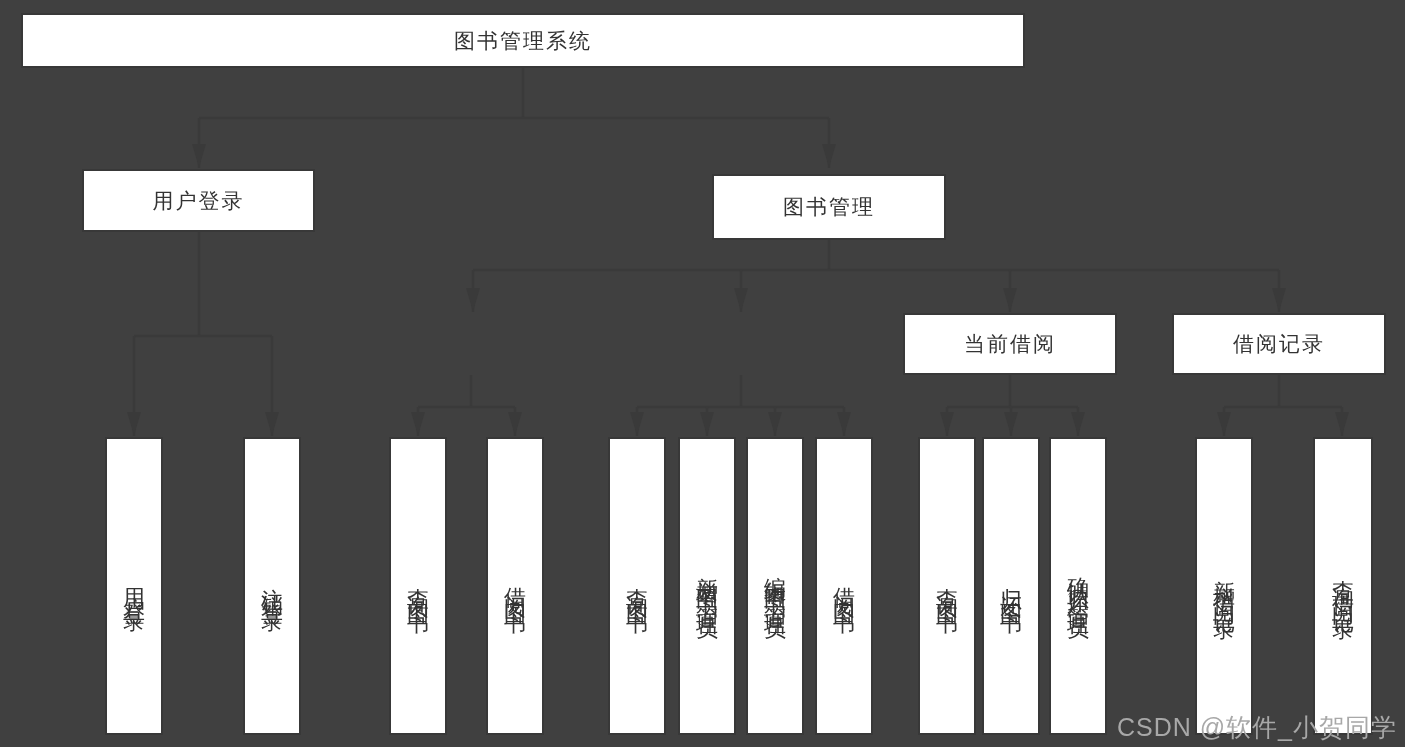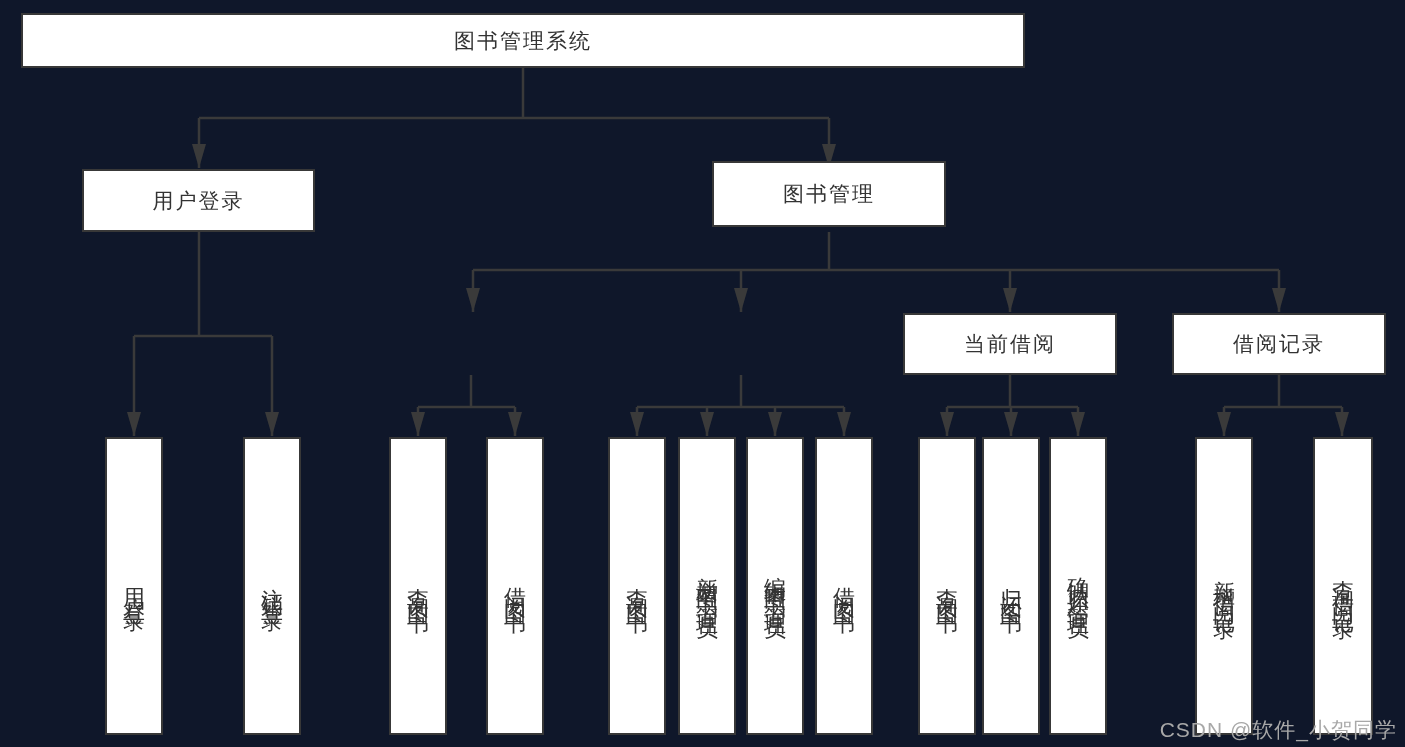--- a/index.html
+++ b/index.html
@@ -1,20 +1,20 @@
 <!DOCTYPE html>
 <html><head>
 <meta charset="utf-8">
 <style>
   html, body { margin: 0; padding: 0; background: #ffffff; }
   .stage {
     position: relative;
     width: 1405px;
     height: 747px;
-    background: #0f172a;
+    background: #404040;
     font-family: "Liberation Sans", sans-serif;
     color: #333333;
     overflow: hidden;
   }
   svg.connectors {
     position: absolute;
     left: 0; top: 0;
     width: 1405px; height: 747px;
   }
   .node {
@@ -36,21 +36,21 @@
     font-size: 22px;
     letter-spacing: 8px;
     white-space: normal;
     line-height: 1;
   }
   .node.leaf.long { letter-spacing: 6px; }
   .watermark {
     position: absolute;
     right: 8px;
     bottom: 3px;
-    font-size: 21px;
+    font-size: 25px;
     color: #a8a8a8;
     letter-spacing: 1px;
     z-index: 5;
   }
 </style>
 </head>
 <body>
 
 <div class="stage">
 
@@ -100,21 +100,21 @@
       <line x1="1279" y1="375" x2="1279" y2="407"></line>
       <line x1="1224" y1="407" x2="1342" y2="407"></line>
       <line x1="1224" y1="407" x2="1224" y2="436" marker-end="url(#arrow)"></line>
       <line x1="1342" y1="407" x2="1342" y2="436" marker-end="url(#arrow)"></line>
     </g>
   </svg>
 
   <div class="node" style="left:21px; top:13px; width:1004px; height:55px;">图书管理系统</div>
 
   <div class="node" style="left:82px; top:169px; width:233px; height:63px;">用户登录</div>
-  <div class="node" style="left:712px; top:161px; width:234px; height:66px;">图书管理</div>
+  <div class="node" style="left:712px; top:174px; width:234px; height:66px;">图书管理</div>
 
   <div class="node" style="left:903px; top:313px; width:214px; height:62px;">当前借阅</div>
   <div class="node" style="left:1172px; top:313px; width:214px; height:62px;">借阅记录</div>
 
   <div class="node leaf" style="left:105px; top:437px; width:58px; height:298px;">用户登录</div>
   <div class="node leaf" style="left:243px; top:437px; width:58px; height:298px;">注销登录</div>
 
   <div class="node leaf" style="left:389px; top:437px; width:58px; height:298px;">查询图书</div>
   <div class="node leaf" style="left:486px; top:437px; width:58px; height:298px;">借阅图书</div>
 

